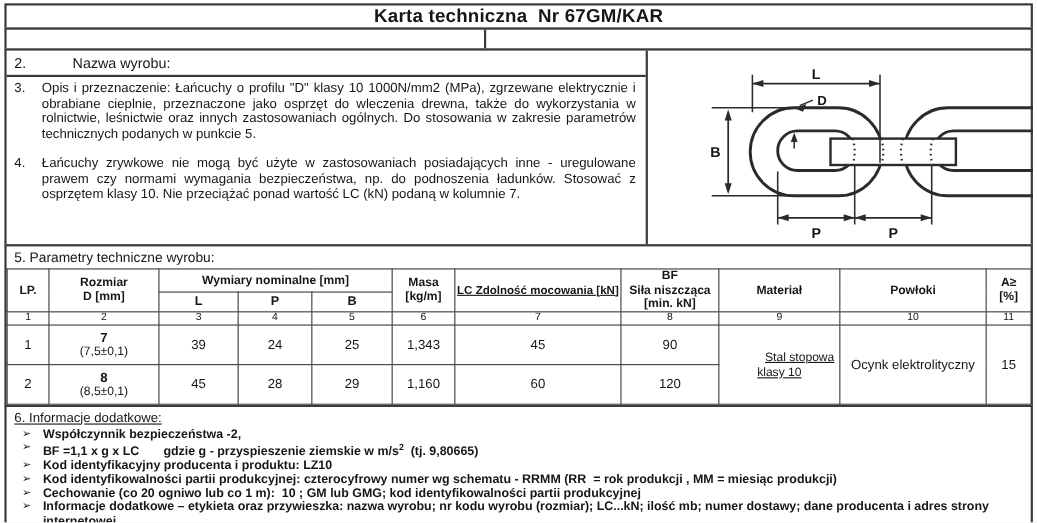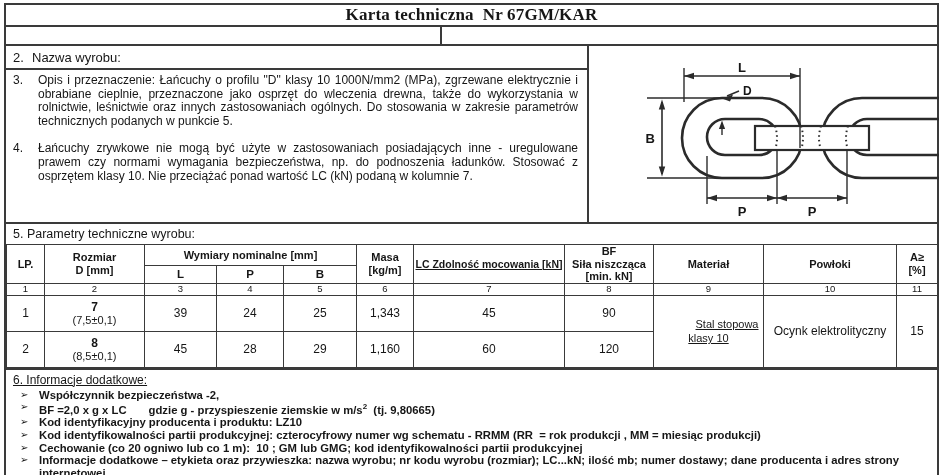--- a/index.html
+++ b/index.html
@@ -5,33 +5,33 @@
   * { margin:0; padding:0; box-sizing:border-box; }
   html,body { background:#f2f2f2; }
   body { font-family:"Liberation Sans", sans-serif; color:#161616; }
   .page { position:relative; width:943px; height:475px; background:#ffffff; overflow:hidden; }
   .sheet { position:absolute; left:4px; top:3px; width:935px; }
   .box { border:2px solid #3a3a3a; background:#fff; }
   .stack { margin-top:-2px; }
 
   
   .title-row { height:24px; display:flex; align-items:center; justify-content:center; }
-  .title { font-weight:bold; font-size:17px; white-space:pre; letter-spacing:0.2px;font-family:Liberation Serif, serif; }
+  .title { font-weight:bold; font-size:17px; white-space:pre; letter-spacing:0.2px; }
 
   
   .row2 { height:21px; display:flex; }
   .row2 .cell-l { width:436px; border-right:2px solid #3a3a3a; }
   .row2 .cell-r { flex:1; }
 
   
   .main { height:180px; display:flex; }
   .left-col { width:583px; border-right:2px solid #3a3a3a; display:flex; flex-direction:column; }
   .s2 { height:24px; border-bottom:2px solid #3a3a3a; display:flex; align-items:center; font-size:13px; }
   .s2 .num { width:26px; padding-left:7px; flex:none; }
-  .s2 .lbl { white-space:pre-wrap; }
+  .s2 .lbl { white-space:pre-wrap;margin-left:34px; }
   .s2 .val { font-weight:bold; }
   .p-area { flex:1; padding:4px 9px 0 7px; }
   .para { display:flex; font-size:12px; line-height:13.6px; }
   .para .pnum { width:25px; flex:none; }
   .para .ptext { flex:1; text-align:justify; }
   .para + .para { margin-top:14px; }
 
   .draw-cell { flex:1; position:relative; }
   .draw-cell svg { position:absolute; left:0; top:0; }
 
@@ -241,21 +241,21 @@
 
     <div class="box s6box stack">
       <div class="s6head">6. Informacje dodatkowe:</div>
       <ul class="notes">
           <li>
             <span class="bullet">➢</span>
             <span class="body"><span>Współczynnik bezpieczeństwa -2,</span></span>
           </li>
           <li>
             <span class="bullet">➢</span>
-            <span class="body"><span>BF =2,0 x g x LC       gdzie g - przyspieszenie ziemskie w m/s</span><sup>2</sup><span>  (tj. 9,80665)</span></span>
+            <span class="body"><span>BF =1,1 x g x LC       gdzie g - przyspieszenie ziemskie w m/s</span><sup>2</sup><span>  (tj. 9,80665)</span></span>
           </li>
           <li>
             <span class="bullet">➢</span>
             <span class="body"><span>Kod identyfikacyjny producenta i produktu: LZ10</span></span>
           </li>
           <li>
             <span class="bullet">➢</span>
             <span class="body"><span>Kod identyfikowalności partii produkcyjnej: czterocyfrowy numer wg schematu - RRMM (RR  = rok produkcji , MM = miesiąc produkcji)</span></span>
           </li>
           <li>

